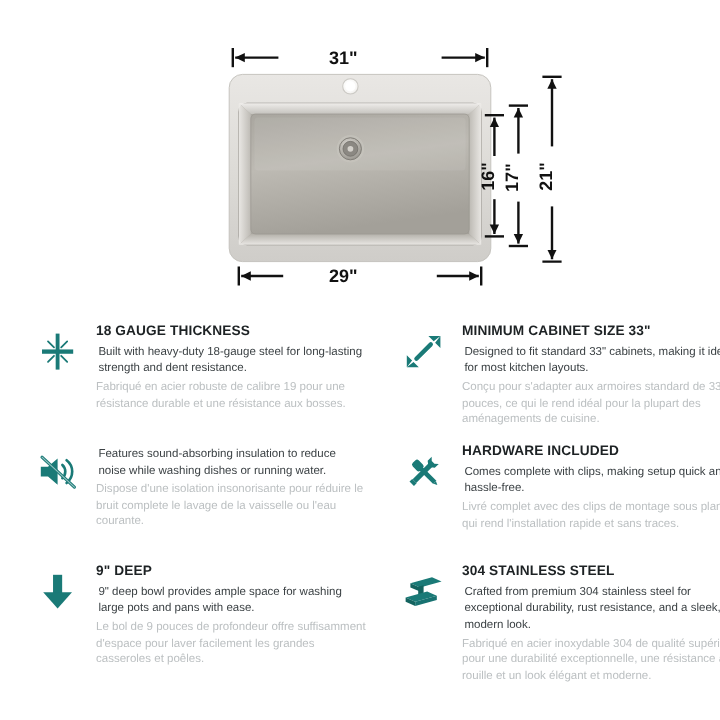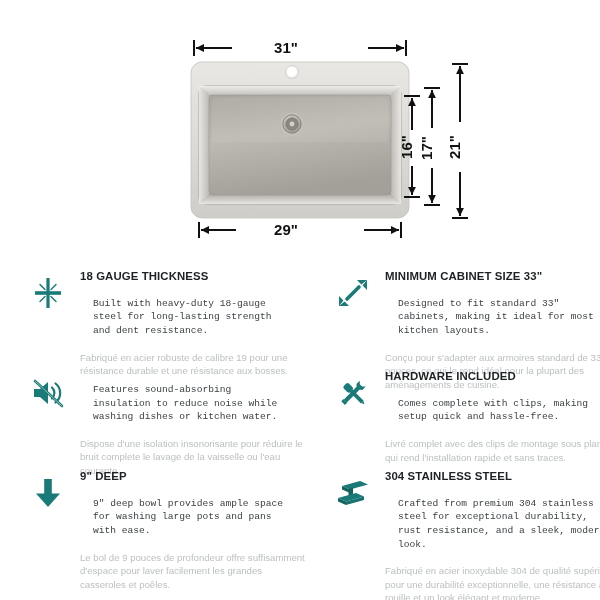--- a/index.html
+++ b/index.html
@@ -68,25 +68,25 @@
   .feat-title {
     font-family: "Liberation Sans", sans-serif;
     font-weight: bold;
     font-size: 11.4px;
     letter-spacing: 0.1px;
     color: #1d2224;
     margin: 0 0 3px 0;
     line-height: 1.2;
   }
   .feat-en {
-    font-family: Liberation Mono, monospace;
+    font-family: Liberation Sans, sans-serif;
     font-size: 9.6px;
     line-height: 1.42;
     color: #3c4245;
-    margin: 13px;
+    margin: 2px;
     max-width: 225px;
   }
   .feat-fr {
     font-family: "Liberation Sans", sans-serif;
     font-size: 9.6px;
     line-height: 1.42;
     color: #bcc0c2;
     margin: 0;
     max-width: 232px;
   }
@@ -254,21 +254,21 @@
     <div class="feat-icon">
       <svg width="34" height="34" viewBox="0 0 34 34">
         <path d="M3 13 L9 13 L17 6 L17 28 L9 21 L3 21 Z" fill="#1a7a77"></path>
         <path d="M21 11.5 A7.5 7.5 0 0 1 21 22.5" fill="none" stroke="#1a7a77" stroke-width="2.2" stroke-linecap="round"></path>
         <path d="M24.5 7.5 A12 12 0 0 1 24.5 26.5" fill="none" stroke="#1a7a77" stroke-width="2.2" stroke-linecap="round"></path>
         <line x1="4" y1="5" x2="31" y2="30" stroke="#1a7a77" stroke-width="2.6" stroke-linecap="round"></line>
         <line x1="4" y1="5" x2="31" y2="30" stroke="#ffffff" stroke-width="0.9" stroke-linecap="round" opacity="0.55"></line>
       </svg>
     </div>
     <div class="feat-body">
-      <p class="feat-en">Features sound-absorbing insulation to reduce noise while washing dishes or kitchen water.</p>
+      <p class="feat-en">Features sound-absorbing insulation to reduce noise while washing dishes or running water.</p>
       <p class="feat-fr">Dispose d'une isolation insonorisante pour réduire le bruit complete le lavage de la vaisselle ou l'eau courante.</p>
     </div>
   </div>
 
   <div class="feature col-right">
     <div class="feat-icon">
       <svg width="34" height="34" viewBox="0 0 34 34">
 
         <g transform="rotate(45 17 17)">
           <rect x="15.1" y="8" width="4.2" height="20" fill="#1a7a77"></rect>

